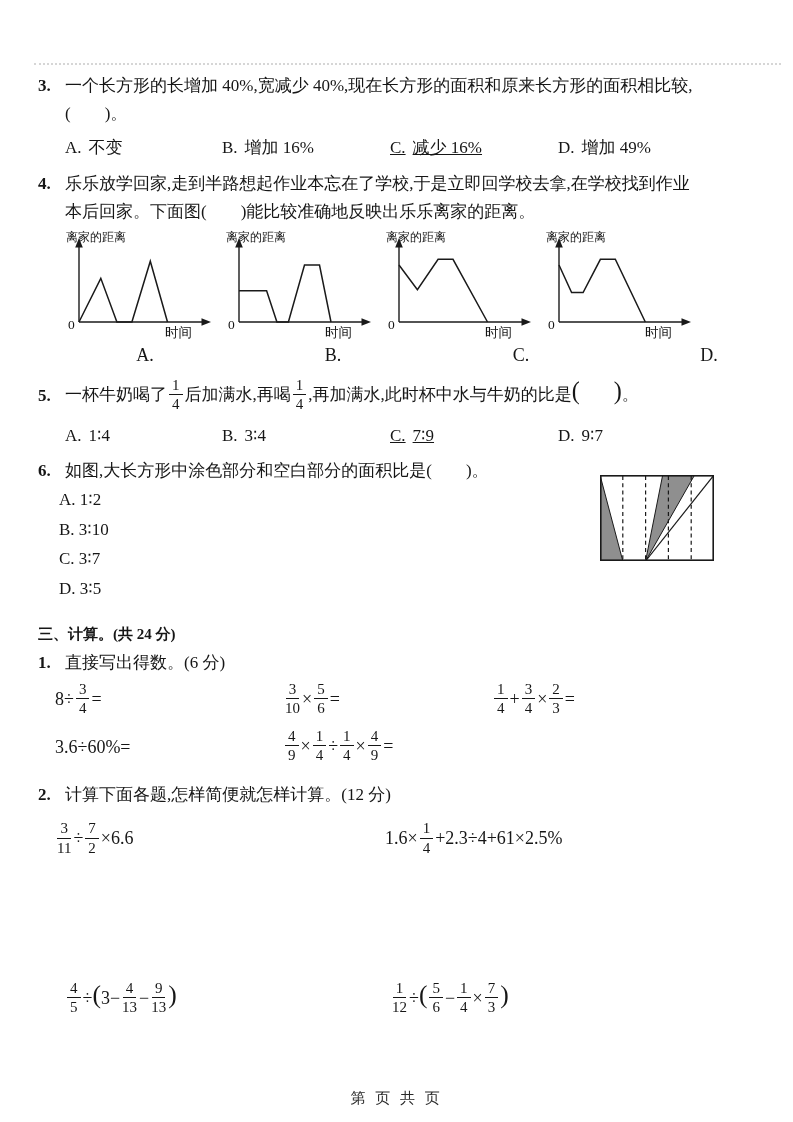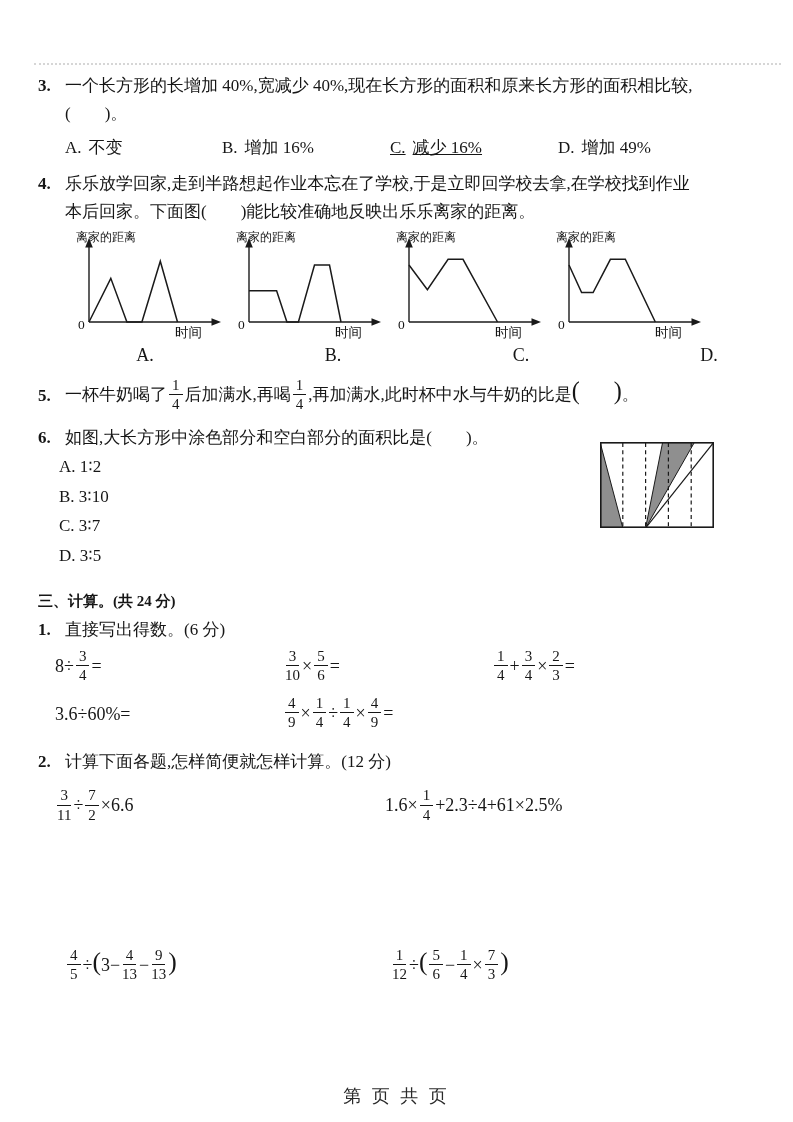--- a/index.html
+++ b/index.html
@@ -12,21 +12,21 @@
   .content{position:absolute;left:38px;right:24px;top:72px;}
   .qline{display:flex;line-height:28px;}
   .qnum{width:27px;font-weight:700;flex:0 0 27px;}
   .qtext{flex:1;}
   .indent{margin-left:27px;line-height:28px;}
   .opt-row{display:flex;margin-left:27px;line-height:27px;margin-top:6px;}
   .opt{white-space:nowrap;}
   .opt .ol{margin-right:7px;}
   .w1{width:157px;} .w2{width:168px;} .w3{width:168px;text-decoration:underline;}
   
-  .graphs-row{display:flex;margin-left:37px;margin-top:4px;}
+  .graphs-row{display:flex;margin-left:27px;margin-top:4px;}
   .graph-cell{width:160px;flex:0 0 160px;}
   .graph-letters{display:flex;margin-left:27px;margin-top:0;}
   .graph-letters div{width:160px;flex:0 0 160px;text-align:center;padding-right:28px;font-size:18px;}
   svg.graph text{font-size:12px;fill:#161616;}
   svg.graph text.big{font-size:13.5px;}
   svg.graph line{stroke:#1a1a1a;stroke-width:1.4;}
   svg.graph .curve{fill:none;stroke:#1a1a1a;stroke-width:1.5;}
   svg.graph path{fill:#1a1a1a;stroke:none;}
   
   .q6wrap{position:relative;margin-top:8px;}
@@ -43,21 +43,21 @@
   .calc-row2{display:flex;margin-left:17px;align-items:center;min-height:50px;font-size:18px;margin-top:6px;}
   .d1{width:330px;}
   .calc-row3{display:flex;margin-left:27px;align-items:center;min-height:52px;font-size:18px;margin-top:108px;}
   .e1{width:325px;}
   
   .frac{display:inline-flex;flex-direction:column;align-items:center;vertical-align:middle;
         margin:0 2px;font-size:15px;line-height:1.08;position:relative;top:-2px;}
   .frac .num{border-bottom:1.4px solid #161616;padding:0 3px 1px;}
   .frac .den{padding-top:1px;}
   .paren{font-size:1.42em;font-weight:400;position:relative;top:-1px;}
-  .footer{position:absolute;bottom:14px;left:0;right:0;text-align:center;font-size:18px;letter-spacing:3px;color:#2a2a2a;}
+  .footer{position:absolute;bottom:14px;left:0;right:0;text-align:center;font-size:15px;letter-spacing:3px;color:#2a2a2a;}
 </style>
 </head>
 <body>
 
 <div class="page">
   <div class="scan-line"></div>
   <div class="content">
 
     <div>
       <div class="qline">
@@ -141,20 +141,26 @@
     <div style="margin-top:10px;">
       <div class="qline" style="align-items:center;min-height:40px;">
         <span class="qnum">5.</span>
         <span class="qtext">一杯牛奶喝了<span class="frac">
               <span class="num">1</span>
               <span class="den">4</span>
             </span>后加满水,再喝<span class="frac">
               <span class="num">1</span>
               <span class="den">4</span>
             </span>,再加满水,此时杯中水与牛奶的比是<span class="paren">(</span>　　<span class="paren">)</span>。</span>
+      </div>
+      <div class="opt-row">
+        <span class="opt w1"><span class="ol">A.</span><span>1∶4</span></span>
+        <span class="opt w2"><span class="ol">B.</span><span>3∶4</span></span>
+        <span class="opt w3"><span class="ol">C.</span><span>7∶9</span></span>
+        <span class="opt"><span class="ol">D.</span><span>9∶7</span></span>
       </div>
     </div>
 
     <div class="q6wrap">
       <div class="qline">
         <span class="qnum">6.</span>
         <span class="qtext">如图,大长方形中涂色部分和空白部分的面积比是(　　)。</span>
       </div>
       <div class="q6opts">
         <div><span class="ol">A.</span> <span>1∶2</span></div>

